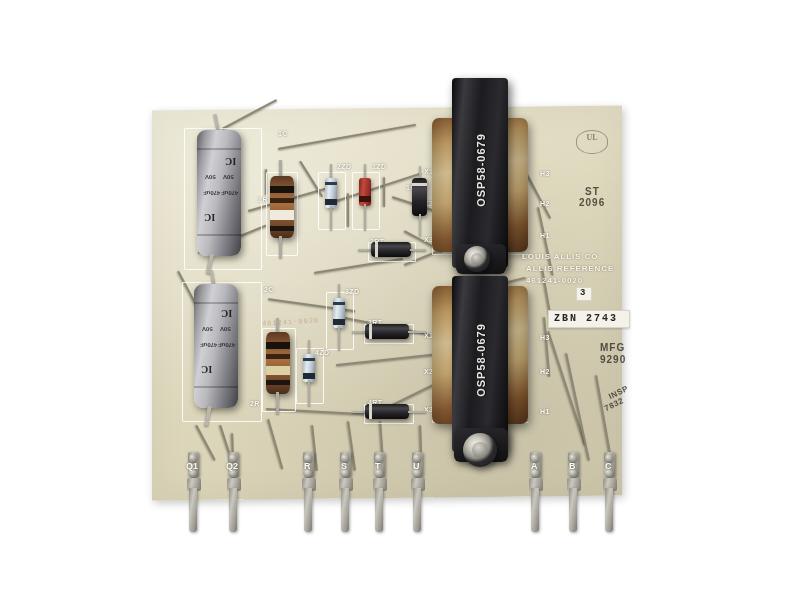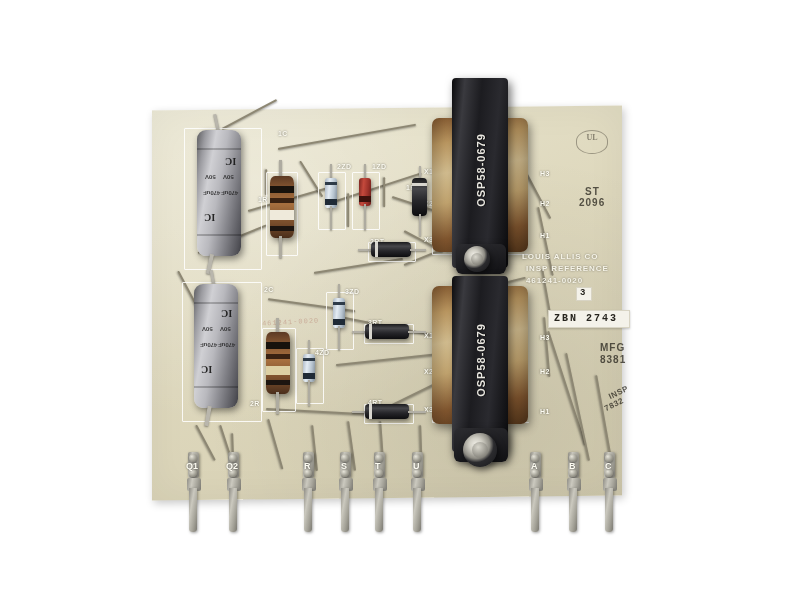--- a/index.html
+++ b/index.html
@@ -359,39 +359,39 @@
       <div class="xf-lbl" style="left:-26px;top:78px;width:110px;text-align:center;">OSP58-0679</div>
     </div>
     <div class="screwplate" style="left:454px;top:428px;width:54px;height:34px;"></div>
     <div class="screw" style="left:463px;top:433px;">
         <i></i>
       </div>
   </div>
 
   <div class="lay">
     <div class="ptxt" style="left:498px;top:252px;margin-left:24px;">LOUIS ALLIS CO</div>
-    <div class="ptxt" style="left:526px;top:264px;">INSP REFERENCE</div>
+    <div class="ptxt" style="left:526px;top:264px;">ALLIS REFERENCE</div>
     <div class="ptxt" style="left:526px;top:276px;">461241-0020</div>
     <div class="numbox" style="left:576px;top:287px;width:14px;height:12px;">
       <span>3</span>
     </div>
   </div>
 
   <div class="ullogo" style="left:576px;top:130px;">
     <b>UL</b>
   </div>
   <div class="stamp" style="left:585px;top:186px;">ST</div>
   <div class="stamp" style="left:579px;top:197px;">2096</div>
 
   <div class="sticker" style="left:548px;top:310px;width:80px;height:16px;">
     <span>ZBN 2743</span>
   </div>
 
   <div class="stamp" style="left:600px;top:342px;">MFG</div>
-  <div class="stamp" style="left:600px;top:354px;">8381</div>
+  <div class="stamp" style="left:600px;top:354px;">9290</div>
 
   <div class="stamp sm" style="left:608px;top:388px;transform:rotate(-26deg);">INSP</div>
   <div class="stamp sm" style="left:604px;top:400px;transform:rotate(-26deg);">7832</div>
 
   <div class="lay">
 
     <div class="term" style="left:188px;top:452px;">
       <div class="tab" style="left:0;top:0;"></div>
       <div class="riv" style="left:1px;top:2px;"></div>
       <div class="riv" style="left:1px;top:17px;"></div>

